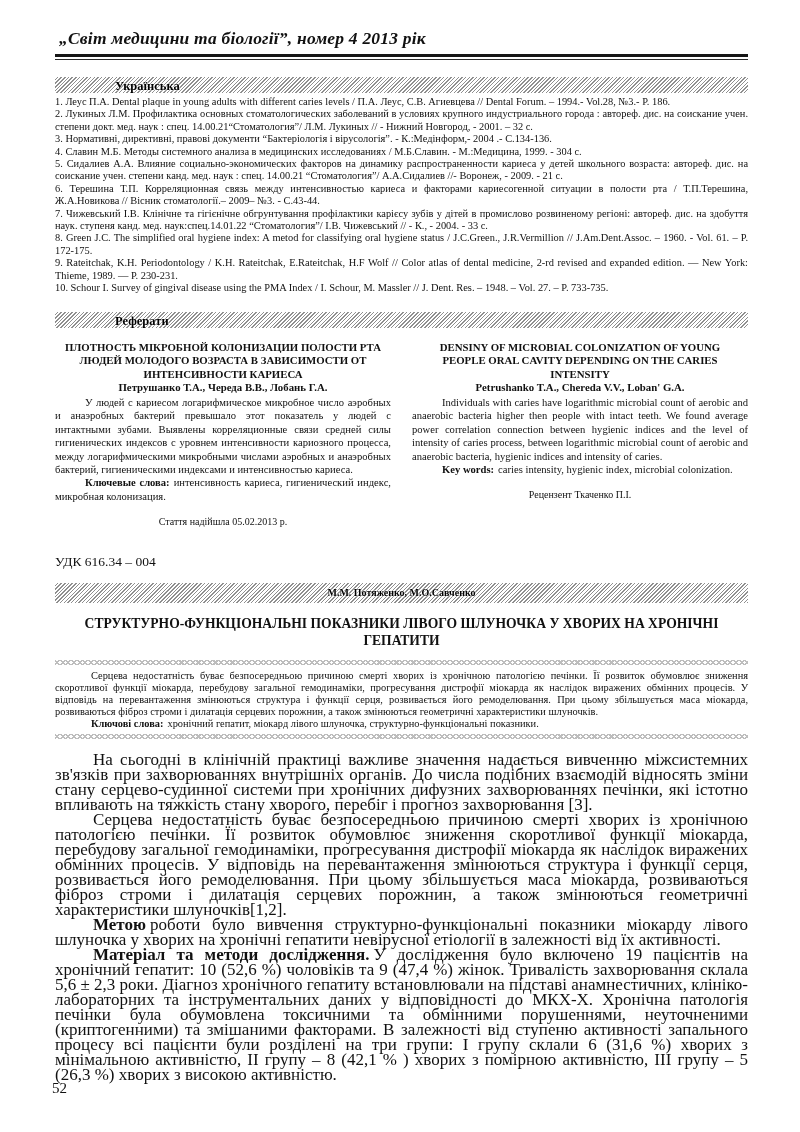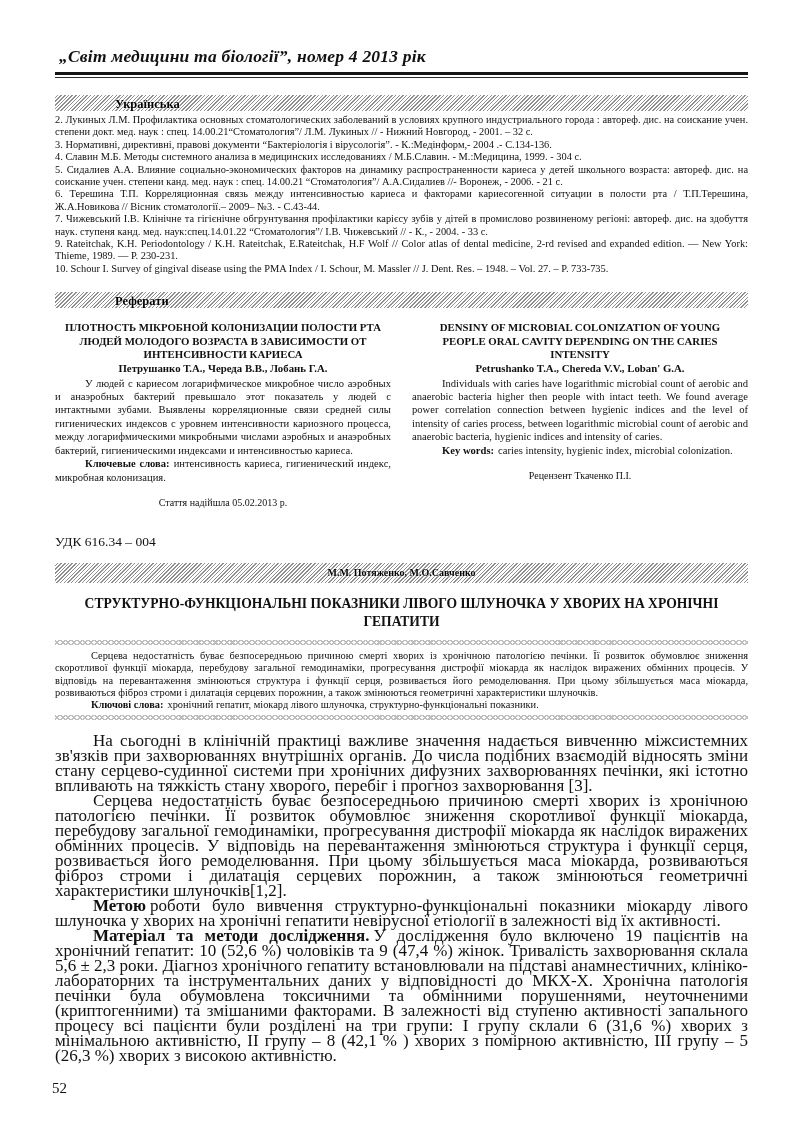--- a/index.html
+++ b/index.html
@@ -7,21 +7,21 @@
     position:relative;
     width:800px;height:1132px;
     background:#ffffff;
     color:#111111;
     font-family:"Liberation Serif", serif;
     overflow:hidden;
     box-sizing:border-box;
   }
   .content{
     position:absolute;
-    left:55px;top:46px;
+    left:55px;top:28px;
     width:693px;
   }
   
   .journal-header{
     font-size:17.5px;
     font-weight:bold;
     font-style:italic;
     letter-spacing:0.2px;
     padding-left:4px;
   }
@@ -159,26 +159,28 @@
 
     <div class="journal-header">„Світ медицини та біології”, номер 4 2013 рік</div>
     <div class="rule-thick"></div>
     <div class="rule-thin"></div>
 
     <div class="hatch-banner">
       <span class="banner-label">Українська</span>
     </div>
 
     <div class="references">
+      <div class="reference-item">1. Леус П.А. Dental plaque in young adults with different caries levels / П.А. Леус, С.В. Агиевцева // Dental Forum. – 1994.- Vol.28, №3.- P. 186.</div>
       <div class="reference-item">2. Лукиных Л.М. Профилактика основных стоматологических заболеваний в условиях крупного индустриального города : автореф. дис. на соискание учен. степени докт. мед. наук : спец. 14.00.21“Стоматология”/ Л.М. Лукиных // - Нижний Новгород, - 2001. – 32 с.</div>
       <div class="reference-item">3. Нормативні, директивні, правові документи “Бактеріологія і вірусологія”. - К.:Медінформ,- 2004 .- С.134-136.</div>
       <div class="reference-item">4. Славин М.Б. Методы системного анализа в медицинских исследованиях / М.Б.Славин. - М.:Медицина, 1999. - 304 с.</div>
-      <div class="reference-item">5. Сидалиев А.А. Влияние социально-экономических факторов на динамику распространенности кариеса у детей школьного возраста: автореф. дис. на соискание учен. степени канд. мед. наук : спец. 14.00.21 “Стоматология”/ А.А.Сидалиев //- Воронеж, - 2006. - 21 с.</div>
+      <div class="reference-item">5. Сидалиев А.А. Влияние социально-экономических факторов на динамику распространенности кариеса у детей школьного возраста: автореф. дис. на соискание учен. степени канд. мед. наук : спец. 14.00.21 “Стоматология”/ А.А.Сидалиев //- Воронеж, - 2009. - 21 с.</div>
       <div class="reference-item">6. Терешина Т.П. Корреляционная связь между интенсивностью кариеса и факторами кариесогенной ситуации в полости рта / Т.П.Терешина, Ж.А.Новикова // Вісник стоматології.– 2009– №3. - С.43-44.</div>
       <div class="reference-item">7. Чижевський І.В. Клінічне та гігієнічне обгрунтування профілактики карієсу зубів у дітей в промислово розвиненому регіоні: автореф. дис. на здобуття наук. ступеня канд. мед. наук:спец.14.01.22 “Стоматология”/ І.В. Чижевський // - К., - 2004. - 33 с.</div>
+      <div class="reference-item">8. Green J.C. The simplified oral hygiene index: A metod for classifying oral hygiene status / J.C.Green., J.R.Vermillion // J.Am.Dent.Assoc. – 1960. - Vol. 61. – P. 172-175.</div>
       <div class="reference-item">9. Rateitchak, K.H. Periodontology / K.H. Rateitchak, E.Rateitchak, H.F Wolf // Color atlas of dental medicine, 2-rd revised and expanded edition. — New York: Thieme, 1989. — P. 230-231.</div>
       <div class="reference-item">10. Schour I. Survey of gingival disease using the PMA Index / I. Schour, M. Massler // J. Dent. Res. – 1948. – Vol. 27. – P. 733-735.</div>
     </div>
 
     <div class="hatch-banner">
       <span class="banner-label">Реферати</span>
     </div>
 
     <div class="abstract-columns">
       <div class="abstract-col">

